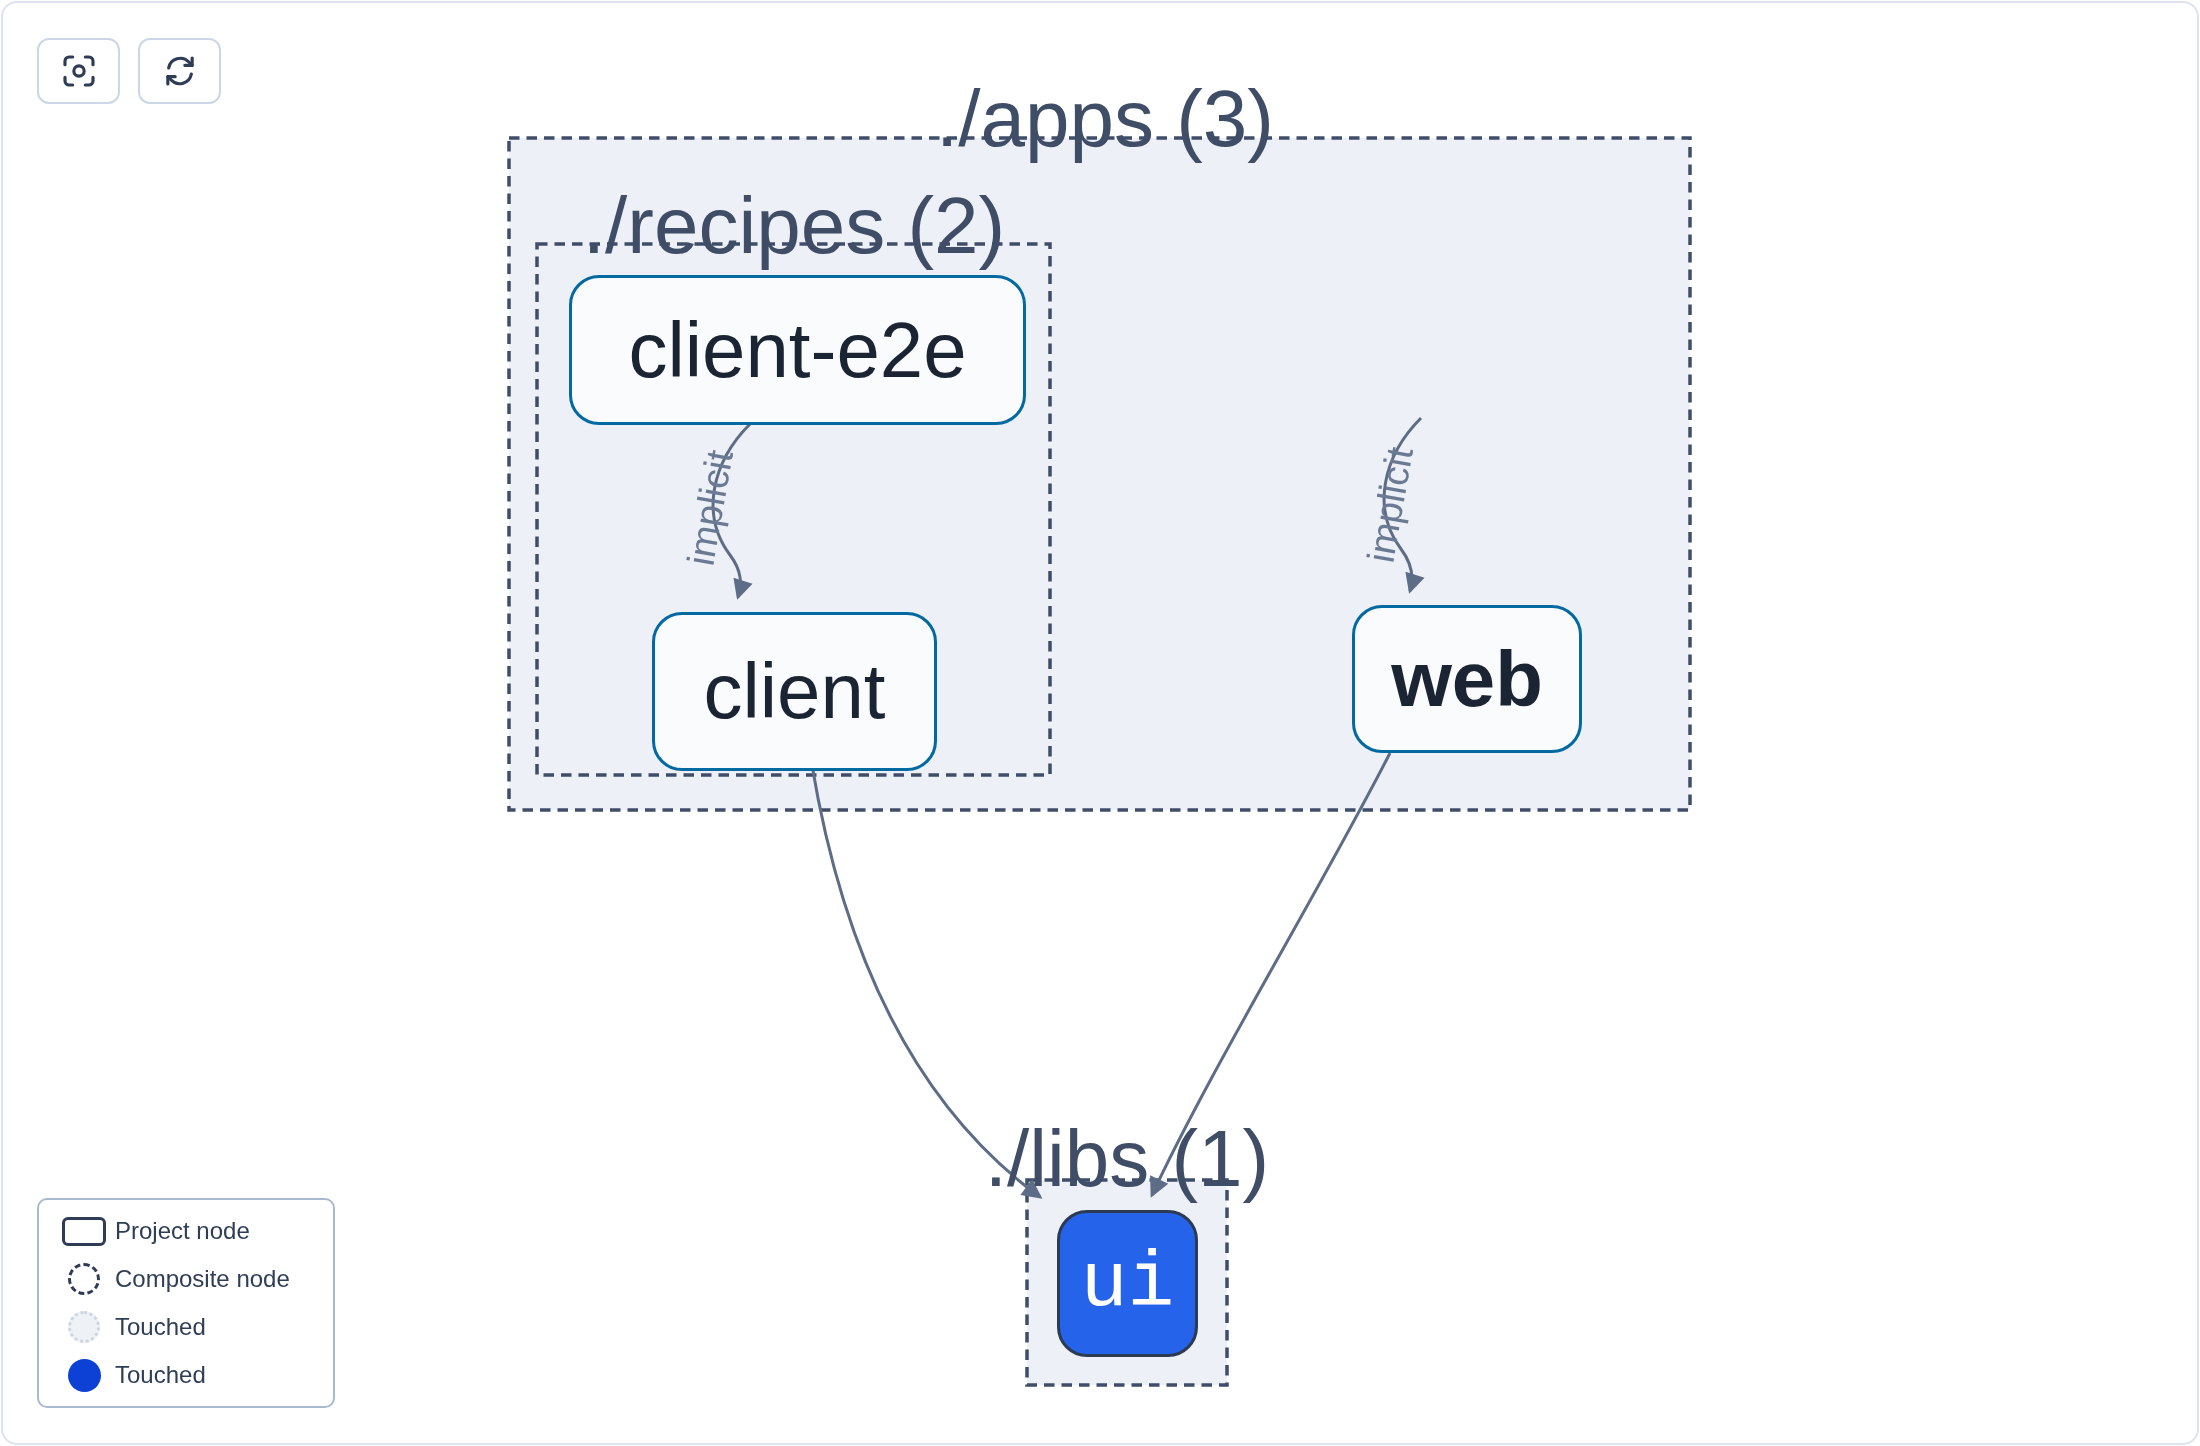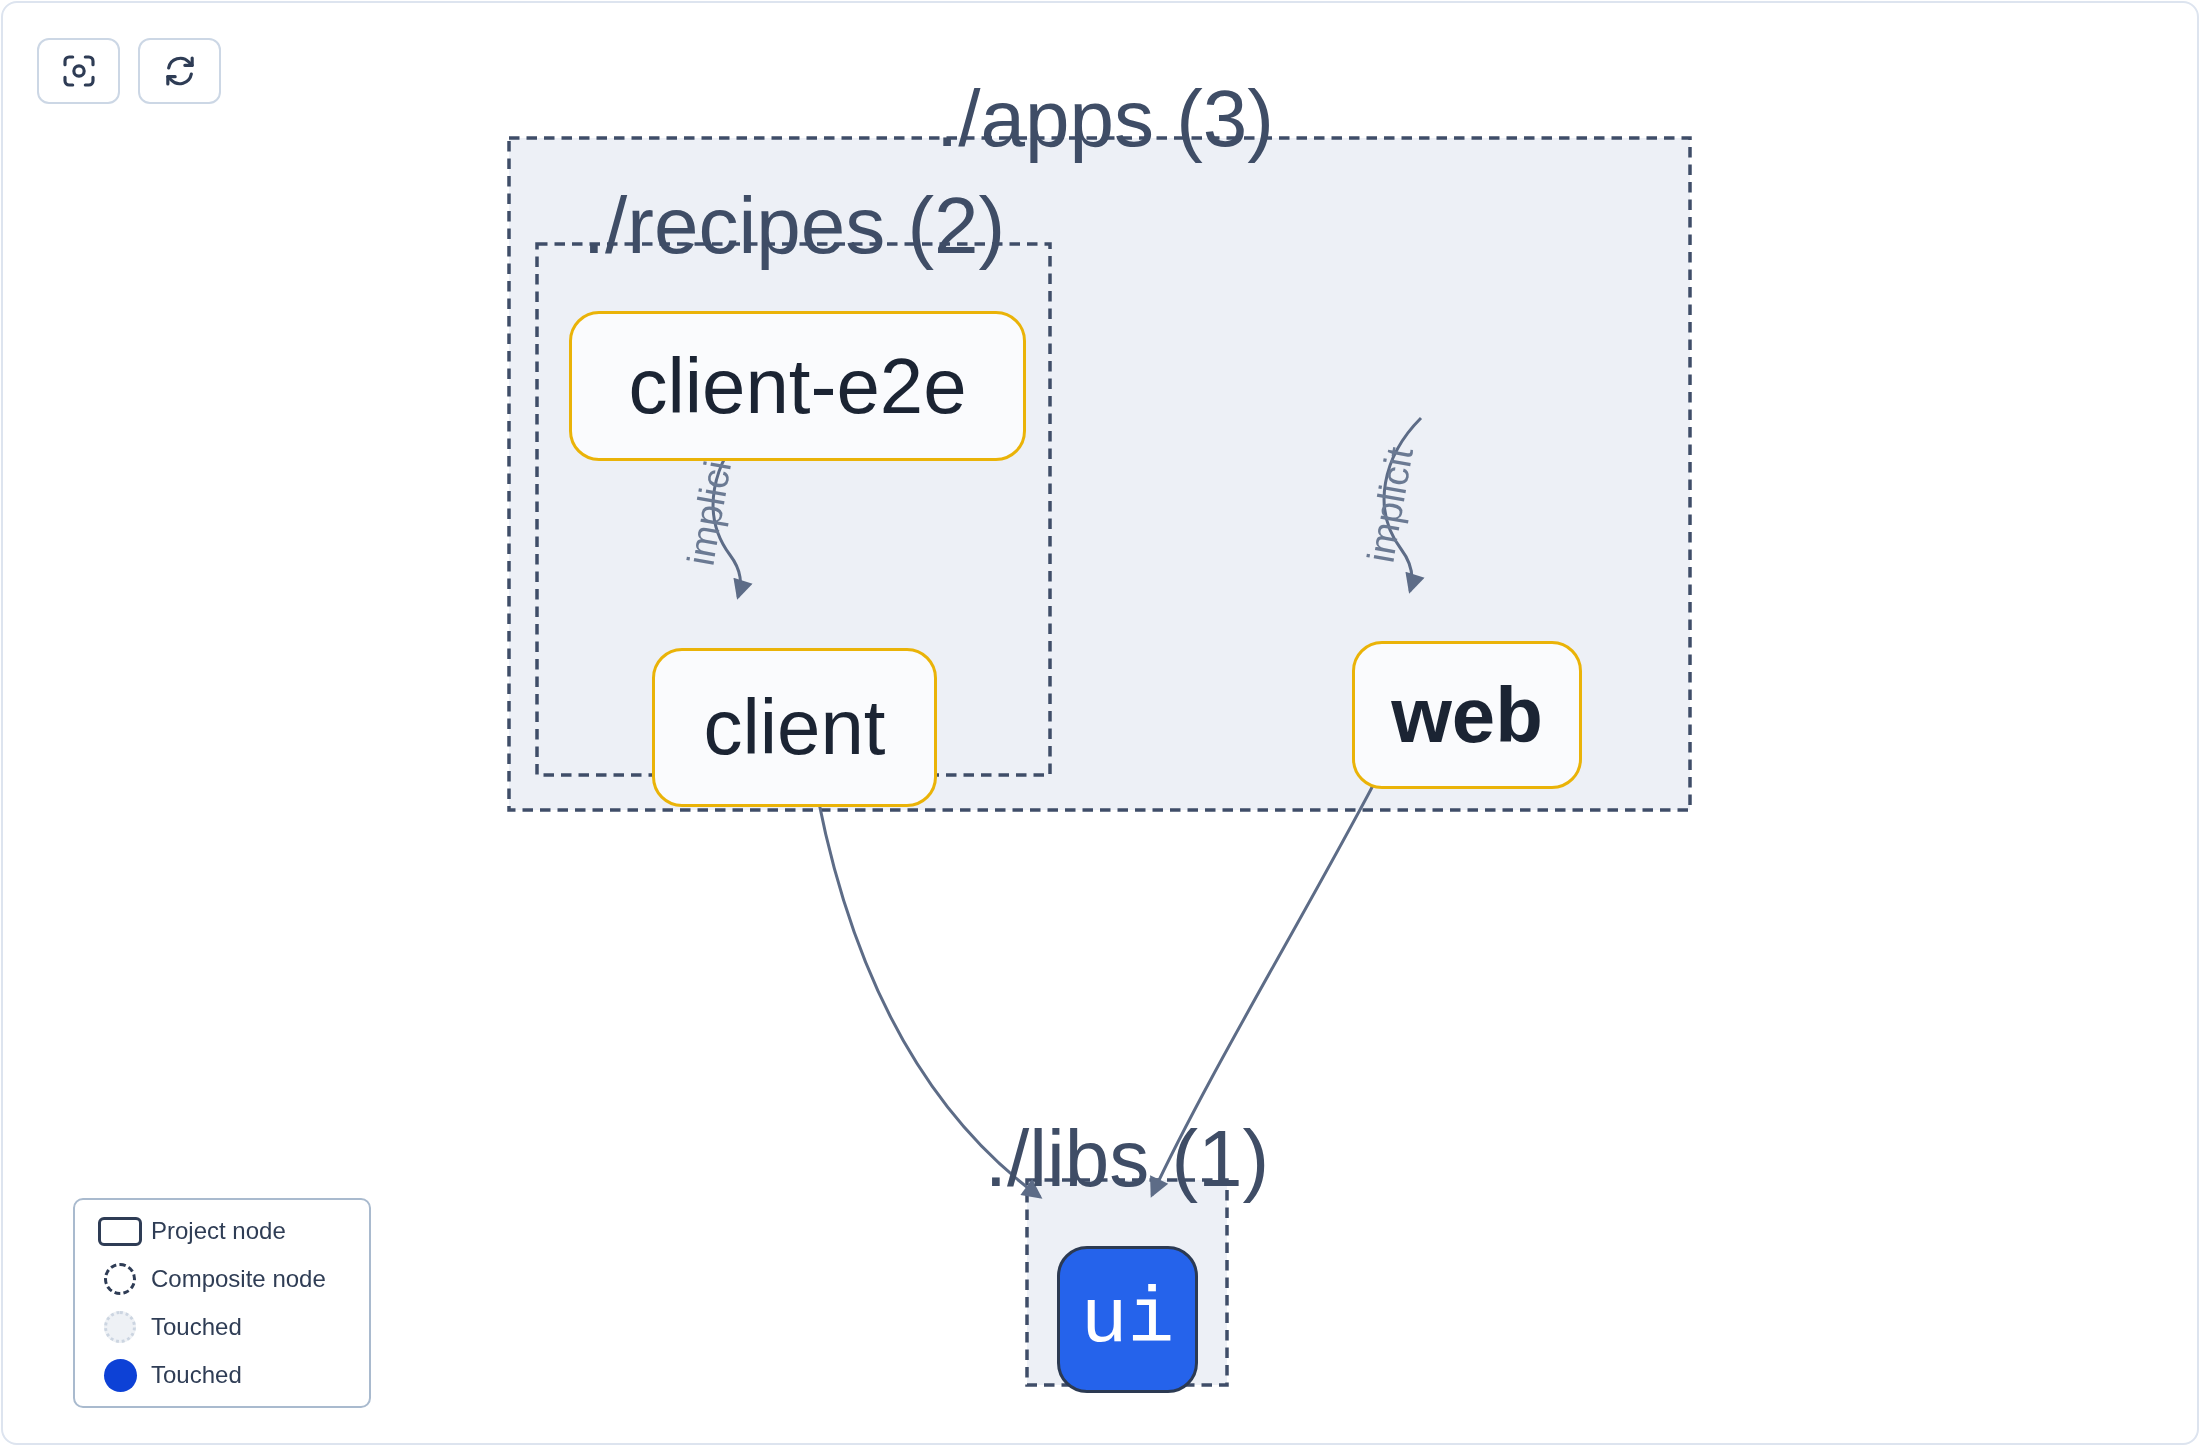--- a/index.html
+++ b/index.html
@@ -11,38 +11,38 @@
 
   
   .group-label{position:absolute; width:600px; text-align:center; font-size:80px; line-height:90px;
                color:#3f4d66; z-index:2; white-space:nowrap;margin-top:27px;}
   .group-label.apps{left:805px; top:47px;}
   .group-label.recipes{left:494px; top:154px;}
   .group-label.libs{left:827px; top:1087px;}
 
   
   .node{position:absolute; display:flex; align-items:center; justify-content:center;
-        background:#fafbfd; border:3px solid #eab308; border-radius:30px;
-        font-size:78px; color:#1b2433; z-index:3; box-sizing:border-box; white-space:nowrap;margin-top:36px;}
+        background:#fafbfd; border:3px solid #0369a1; border-radius:30px;
+        font-size:78px; color:#1b2433; z-index:3; box-sizing:border-box; white-space:nowrap;}
   .node.client-e2e{left:569px; top:275px; width:457px; height:150px;}
   .node.web-e2e{left:1262px; top:271px; width:403px; height:146px;}
   .node.client{left:652px; top:612px; width:285px; height:159px;}
   .node.web{left:1352px; top:605px; width:230px; height:148px;font-weight:bold;}
   .node.ui{left:1057px; top:1210px; width:141px; height:147px; background:#2563eb; color:#ffffff; border-color:#2c3a52;font-family:Liberation Mono, monospace;}
 
   
   .toolbar{position:absolute; left:37px; top:38px; display:flex; gap:18px; z-index:10;}
   .tool-btn{width:83px; height:66px; background:#ffffff; border:2px solid #ccd7e5; border-radius:12px;
             display:flex; align-items:center; justify-content:center; box-sizing:border-box; cursor:pointer; padding:0;}
   .tool-btn svg{width:40px; height:40px; stroke:#2e3c55; fill:none; stroke-width:1.9; stroke-linecap:round; stroke-linejoin:round;}
 
   
   .legend{position:absolute; left:37px; top:1198px; width:298px; height:210px; background:#ffffff;
           border:2px solid #a9bace; border-radius:10px; box-sizing:border-box; z-index:10;
-          display:flex; flex-direction:column; justify-content:center; gap:15px; padding:10px 10px 10px 14px;margin-left:36px;}
+          display:flex; flex-direction:column; justify-content:center; gap:15px; padding:10px 10px 10px 14px;}
   .legend-row{display:flex; align-items:center; height:33px;}
   .legend-swatch-col{width:62px; display:flex; align-items:center; justify-content:center; flex:0 0 62px;}
   .legend-label{font-size:24px; color:#2f3d55;}
   .sw-project{width:44px; height:29px; border:3px solid #2e3c55; border-radius:6px; background:#fff; box-sizing:border-box;}
   .sw-composite{width:32px; height:32px; border:3px dashed #2e3c55; border-radius:50%; background:#fff; box-sizing:border-box;}
   .sw-affected{width:32px; height:32px; border:3px dotted #ccd5e1; border-radius:50%; background:#eef1f5; box-sizing:border-box;}
   .sw-touched{width:33px; height:33px; border-radius:50%; background:#0d41d6;}
 
   .edge-label{font-size:38px; fill:#6b7a93;}
 </style>

